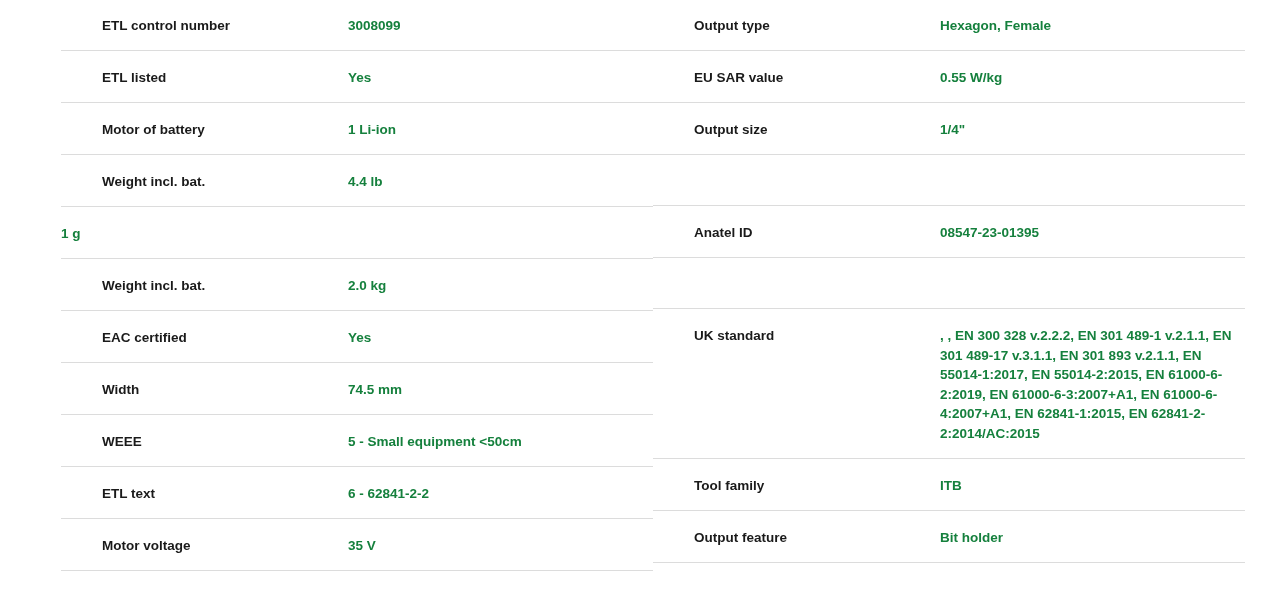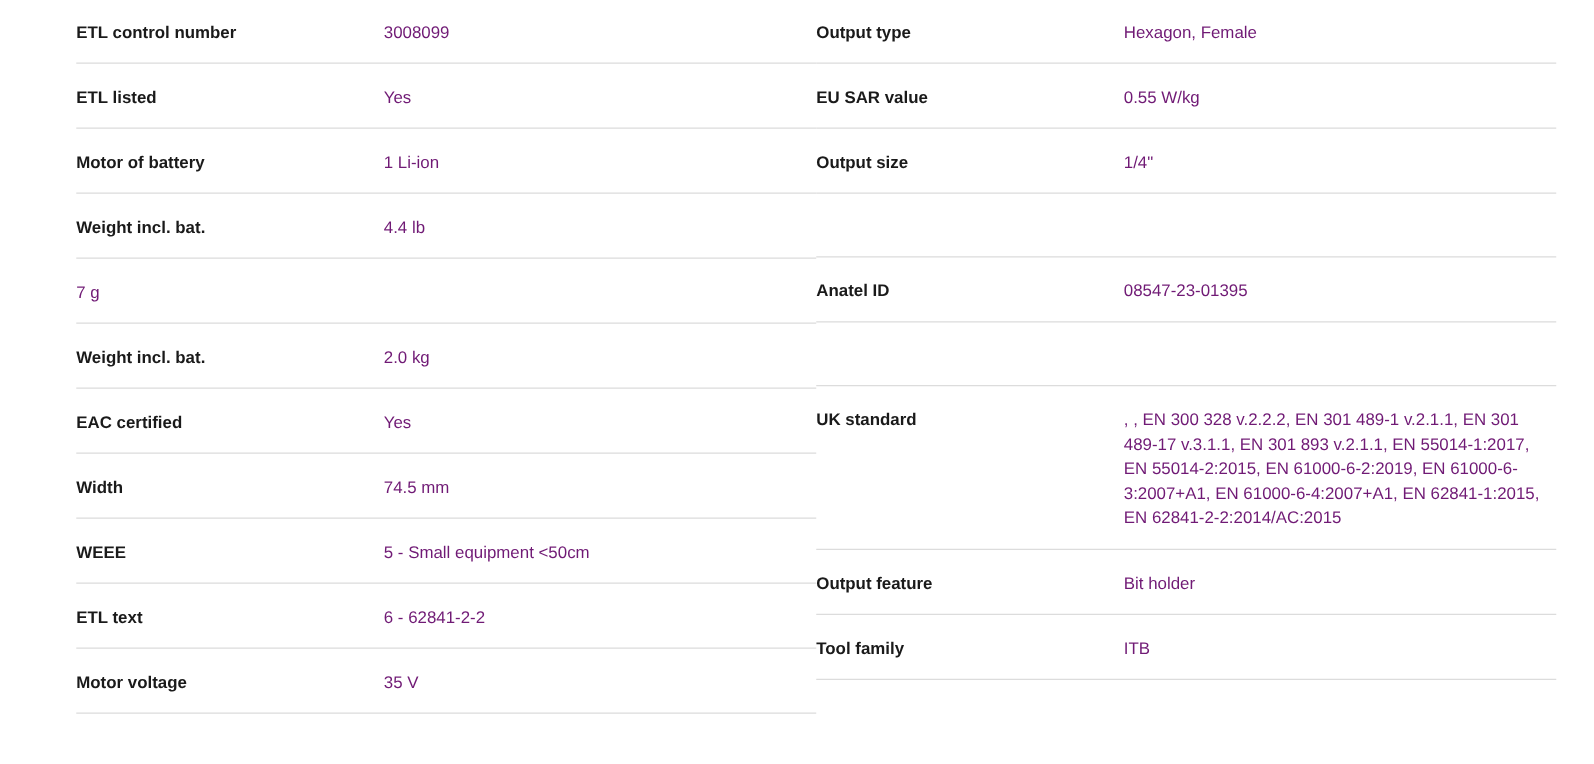--- a/index.html
+++ b/index.html
@@ -39,28 +39,29 @@
     padding-top: 16px;
   }
   .spec-label {
     width: 246px;
     flex: 0 0 246px;
     font-size: 13.5px;
     font-weight: bold;
     line-height: 19px;
     padding: 17px 10px 15px 0;
     color: #1a1a1a;
+    margin-left: 41px;
   }
   .spec-value {
     flex: 1 1 auto;
     font-size: 13.5px;
-    font-weight: normal;
+    font-weight: bold;
     line-height: 19px;
     padding: 17px 8px 15px 0;
-    color: #701a75;
+    color: #15803d;
   }
   .spec-value.multiline {
     line-height: 19.5px;
     padding-right: 0px;
   }
 </style>
 </head>
 <body>
 
 <div class="specs-wrapper">
@@ -76,21 +77,21 @@
     </div>
     <div class="spec-row">
       <div class="spec-label">Motor of battery</div>
       <div class="spec-value">1 Li-ion</div>
     </div>
     <div class="spec-row">
       <div class="spec-label">Weight incl. bat.</div>
       <div class="spec-value">4.4 lb</div>
     </div>
     <div class="spec-row">
-      <div class="spec-value">7 g</div>
+      <div class="spec-value">1 g</div>
     </div>
     <div class="spec-row">
       <div class="spec-label">Weight incl. bat.</div>
       <div class="spec-value">2.0 kg</div>
     </div>
     <div class="spec-row">
       <div class="spec-label">EAC certified</div>
       <div class="spec-value">Yes</div>
     </div>
     <div class="spec-row">
@@ -130,22 +131,22 @@
       <div class="spec-label">Anatel ID</div>
       <div class="spec-value">08547-23-01395</div>
     </div>
     <div class="spec-row">
     </div>
     <div class="spec-row">
       <div class="spec-label">UK standard</div>
       <div class="spec-value multiline">, , EN 300 328 v.2.2.2, EN 301 489-1 v.2.1.1, EN 301 489-17 v.3.1.1, EN 301 893 v.2.1.1, EN 55014-1:2017, EN 55014-2:2015, EN 61000-6-2:2019, EN 61000-6-3:2007+A1, EN 61000-6-4:2007+A1, EN 62841-1:2015, EN 62841-2-2:2014/AC:2015</div>
     </div>
     <div class="spec-row">
+      <div class="spec-label">Tool family</div>
+      <div class="spec-value">ITB</div>
+    </div>
+    <div class="spec-row">
       <div class="spec-label">Output feature</div>
       <div class="spec-value">Bit holder</div>
-    </div>
-    <div class="spec-row">
-      <div class="spec-label">Tool family</div>
-      <div class="spec-value">ITB</div>
     </div>
   </div>
 
 </div>
 
 </body></html>

